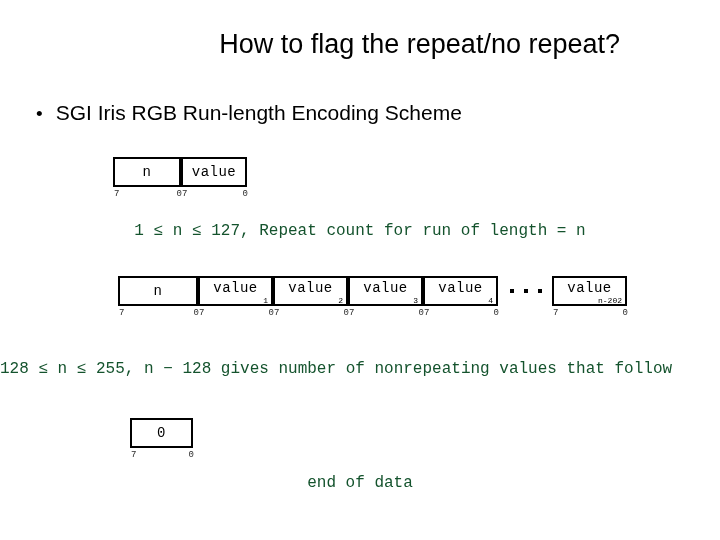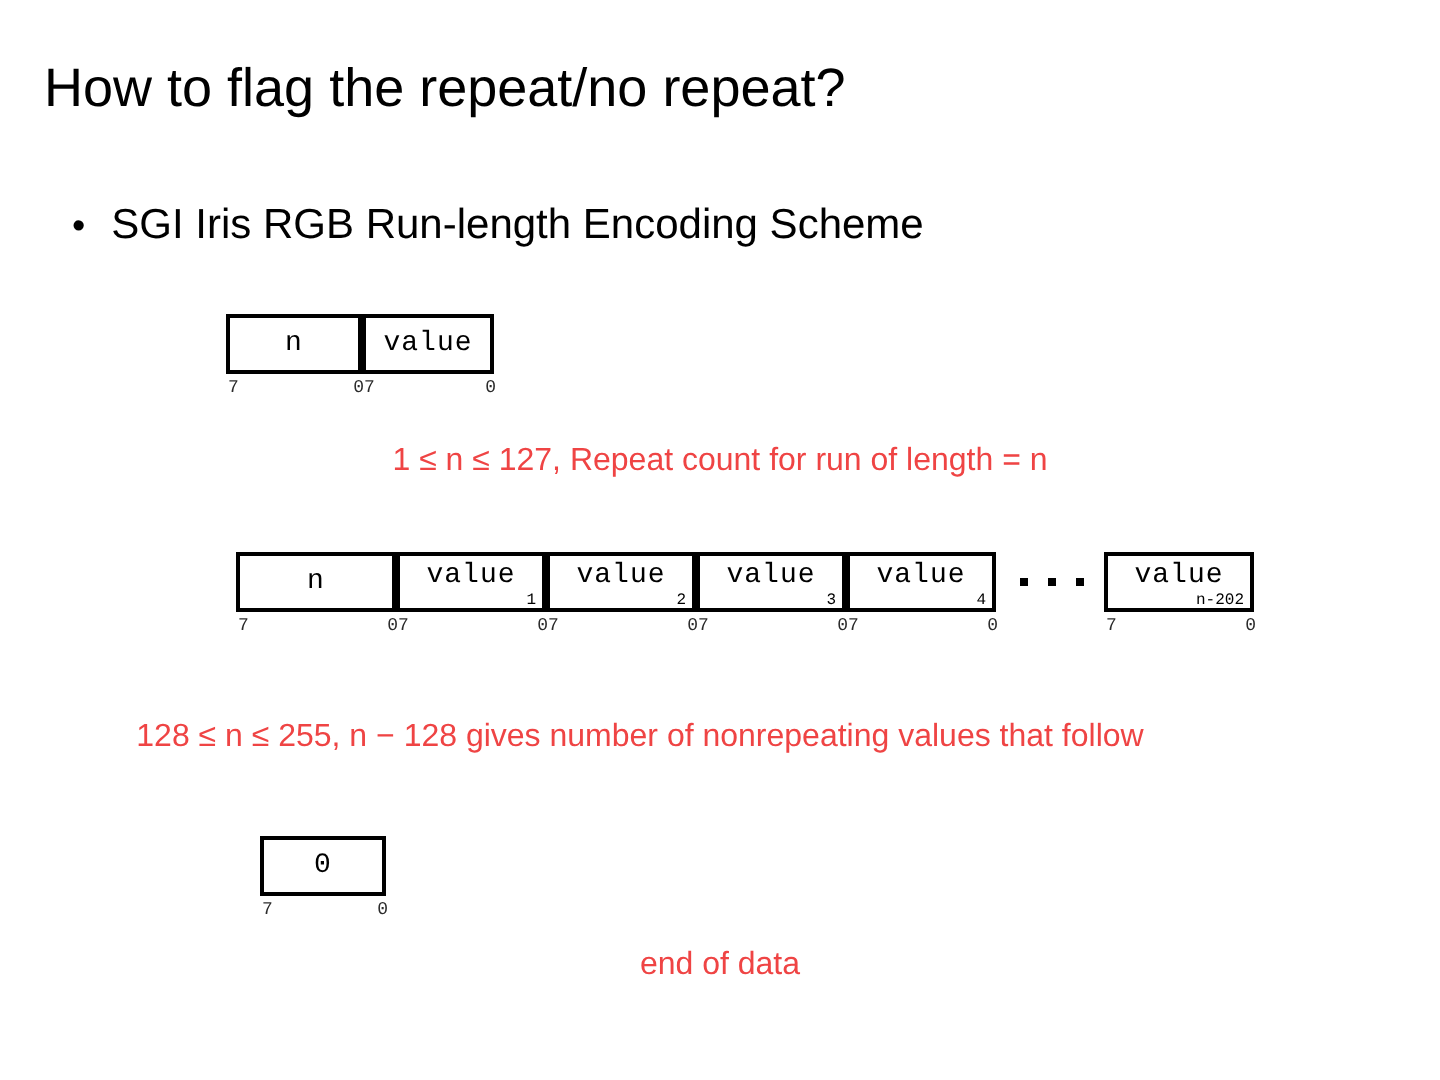--- a/index.html
+++ b/index.html
@@ -22,27 +22,26 @@
     inset: 0;
     background: #ffffff;
   }
 
   
   .slide-title {
     position: absolute;
     left: 0;
     top: 26px;
     width: 620px;
-    text-align: left;
+    text-align: right;
     font-size: 27px;
     line-height: 36px;
     font-weight: 400;
     color: #000000;
     white-space: nowrap;
-    padding-left: 22px;
   }
 
   
   .bullet-row {
     position: absolute;
     left: 36px;
     top: 98px;
     display: flex;
     align-items: baseline;
     gap: 13px;
@@ -125,23 +124,23 @@
   .ellipsis i {
     display: block;
     width: 4px;
     height: 4px;
     background: #000000;
   }
 
   
   .caption {
     position: absolute;
-    font-family: Liberation Sans, sans-serif;
+    font-family: Liberation Mono, monospace;
     font-size: 16px;
-    color: #ef4444;
+    color: #14532d;
     white-space: nowrap;
   }
   #caption-1 { left: 0; top: 222px; width: 720px; text-align: center; }
   #caption-2 { left: 0; top: 360px; width: 640px; text-align: center; }
   #caption-3 { left: 0; top: 474px; width: 720px; text-align: center; }
 </style>
 </head>
 <body>
 
 <div class="slide">

